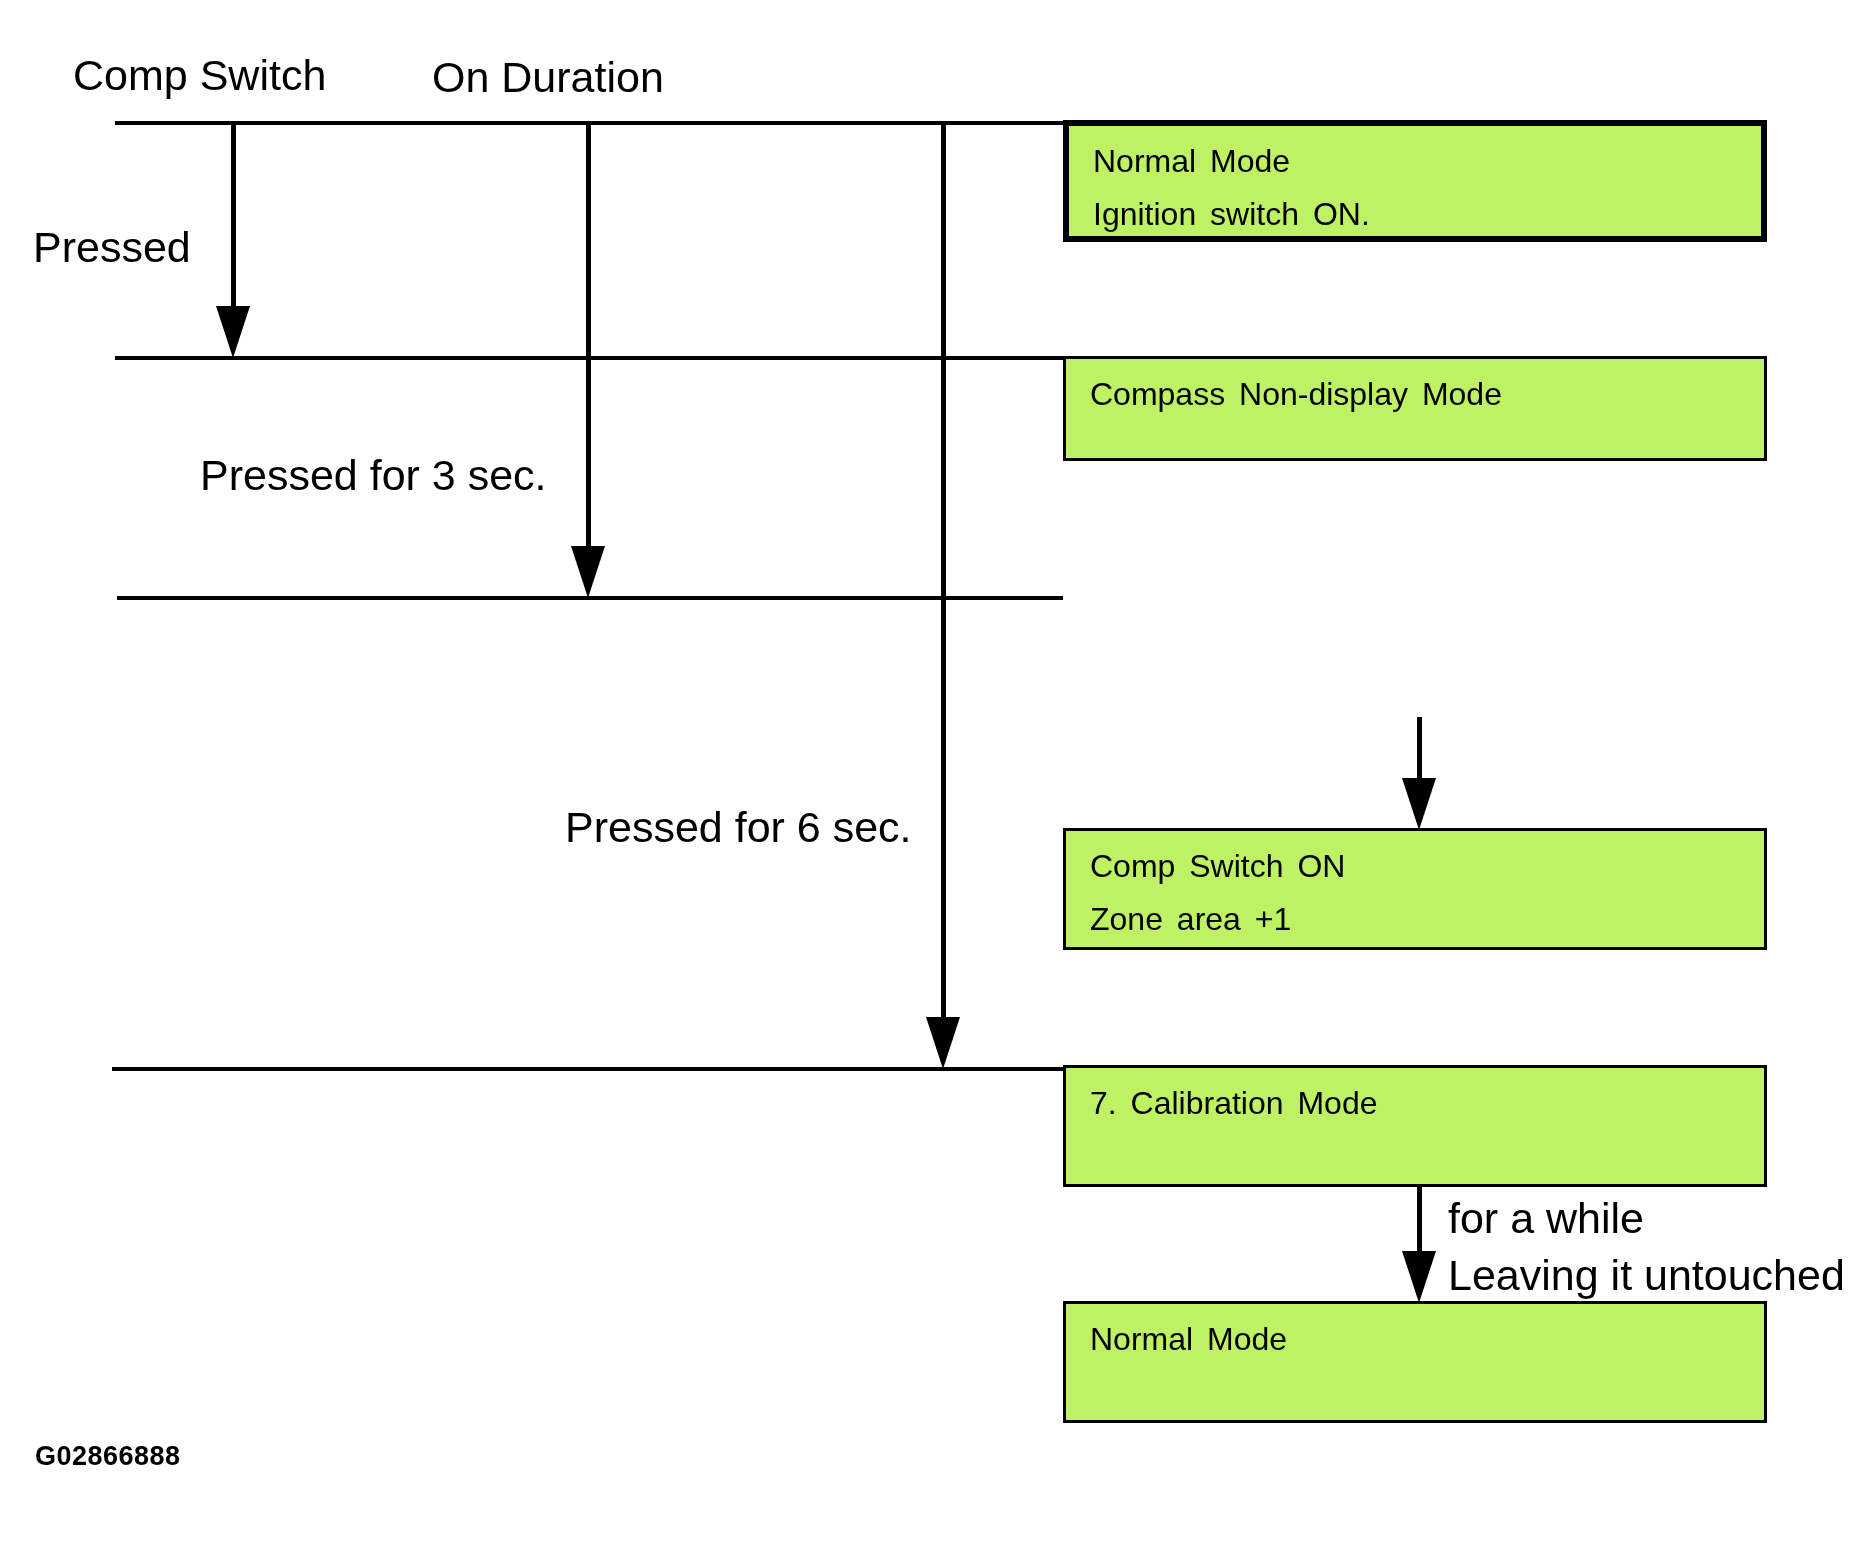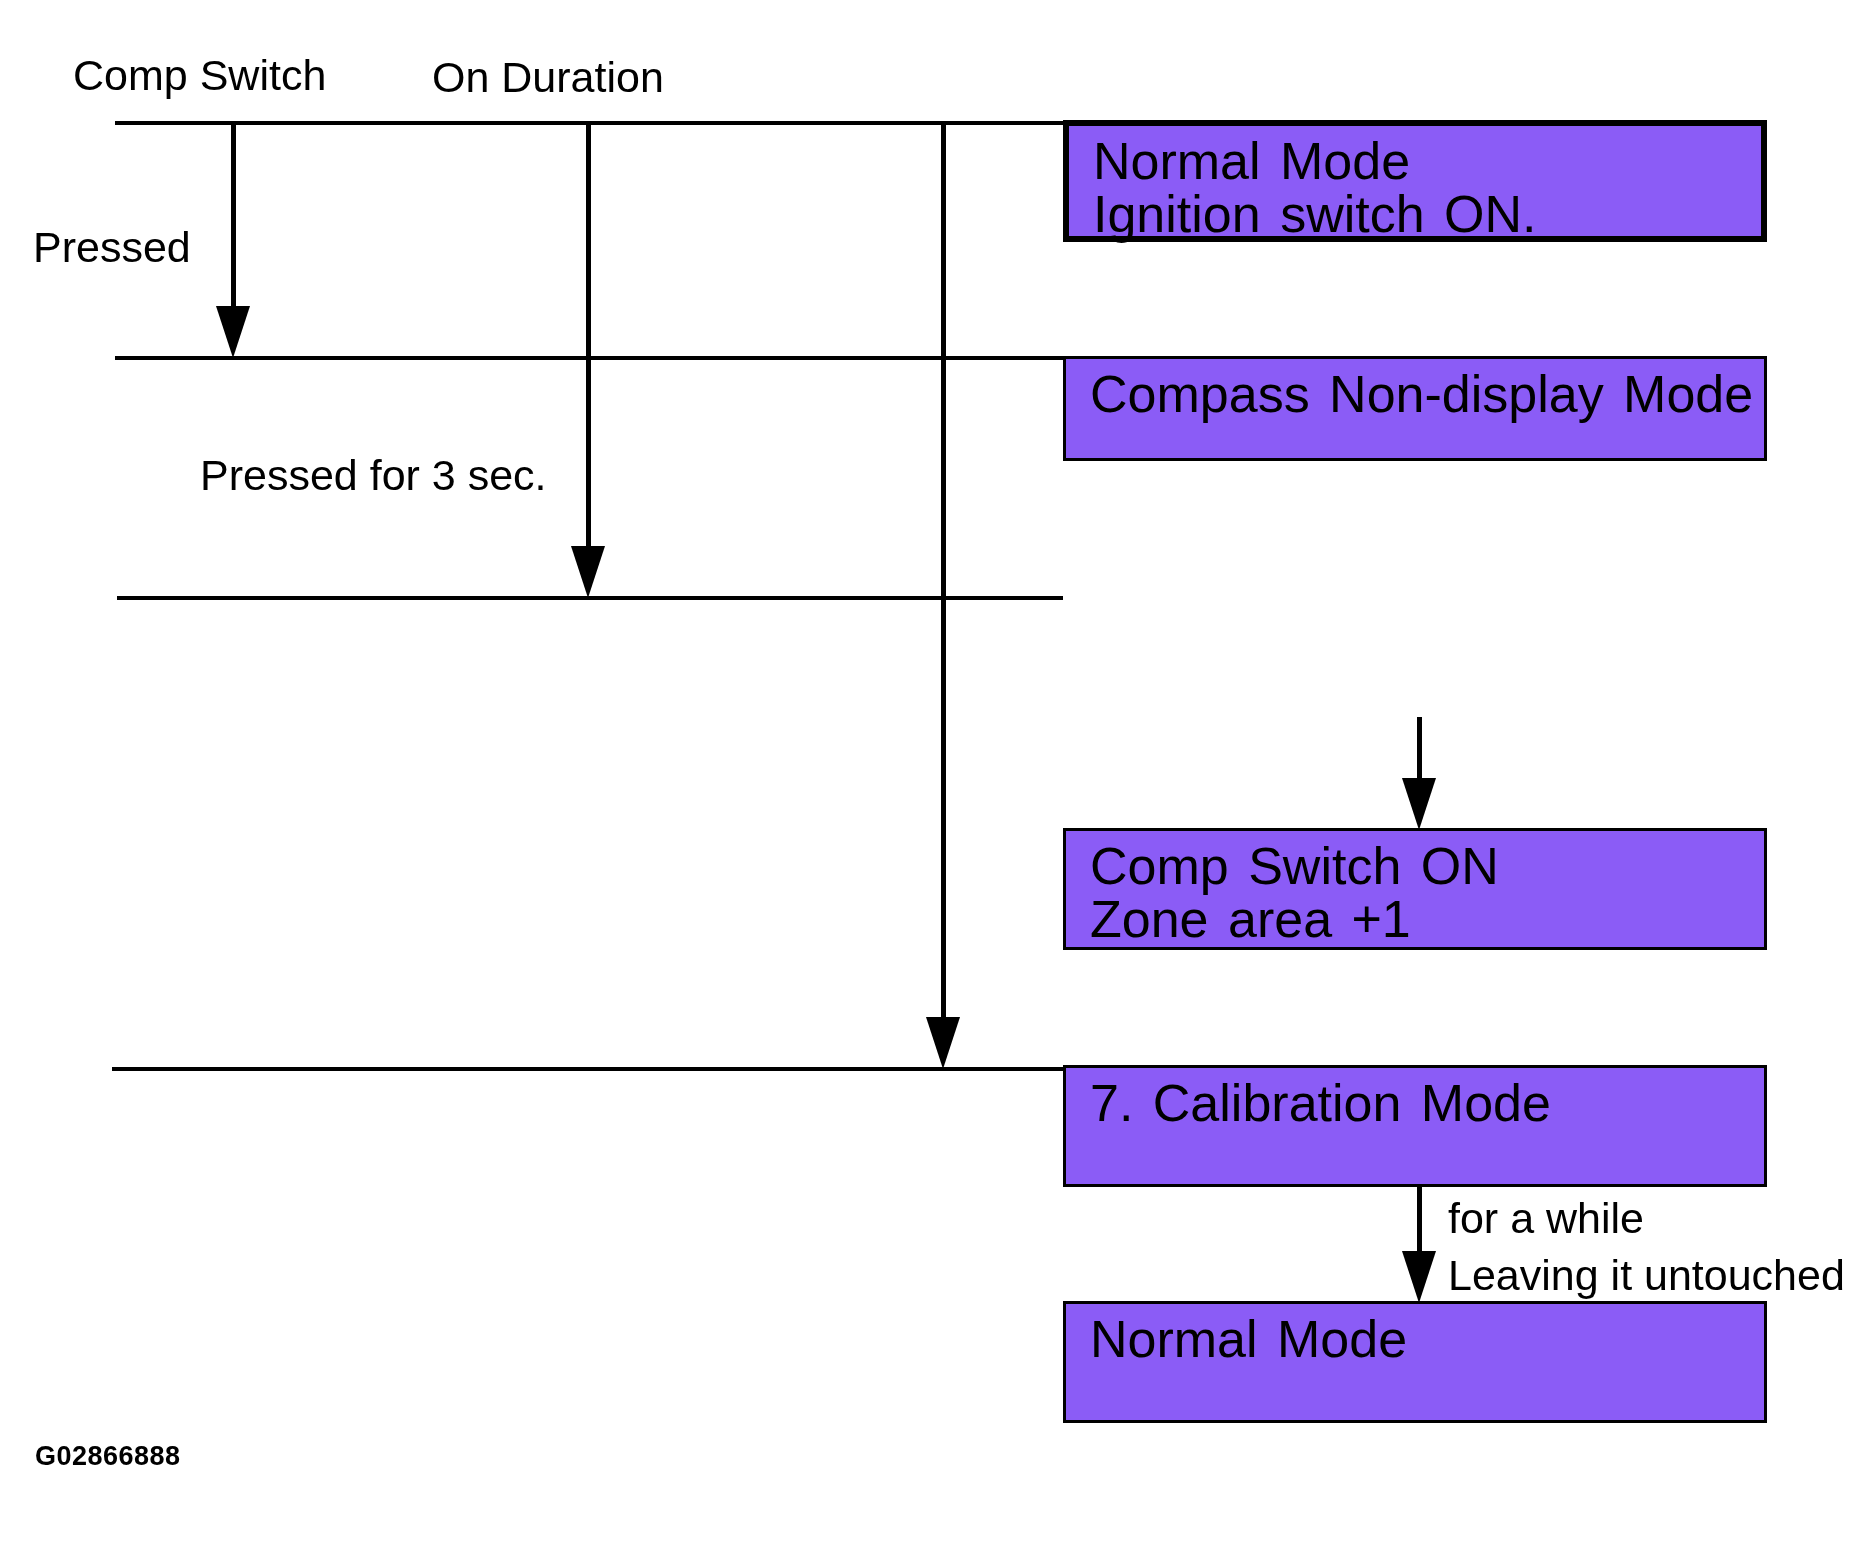--- a/index.html
+++ b/index.html
@@ -42,23 +42,23 @@
     border-right: 17px solid transparent;
     border-top: 52px solid #000;
   }
   .node {
     position: absolute;
     left: 1063px;
     width: 704px;
     height: 122px;
     box-sizing: border-box;
     border: 3px solid #000;
-    background: #8b5cf6;
+    background: #bef264;
     padding: 9px 16px 0 24px;
-    font-size: 52px;
+    font-size: 32px;
     line-height: 53px;
     word-spacing: 5px;
     white-space: nowrap;
   }
   .node-bold {
     border-width: 6px;
   }
   .node-line {
     display: block;
   }
@@ -88,20 +88,21 @@
   <div class="stem" style="left:231px; top:123px; height:185px;"></div>
   <div class="arrowhead" style="left:216px; top:306px;"></div>
   <div class="label" style="left:33px; top:224px;">Pressed</div>
 
   <div class="stem" style="left:586px; top:123px; height:425px;"></div>
   <div class="arrowhead" style="left:571px; top:546px;"></div>
   <div class="label" style="left:200px; top:452px;">Pressed for 3 sec.</div>
 
   <div class="stem" style="left:941px; top:123px; height:896px;"></div>
   <div class="arrowhead" style="left:926px; top:1017px;"></div>
+  <div class="label" style="left:565px; top:804px;">Pressed for 6 sec.</div>
 
   <div class="stem" style="left:1417px; top:717px; height:63px;"></div>
   <div class="arrowhead" style="left:1402px; top:778px;"></div>
 
   <div class="stem" style="left:1417px; top:1187px; height:66px;"></div>
   <div class="arrowhead" style="left:1402px; top:1251px;"></div>
   <div class="label" style="left:1448px; top:1190px; line-height:57px;">
     <span class="node-line">for a while</span>
     <span class="node-line">Leaving it untouched</span>
   </div>

